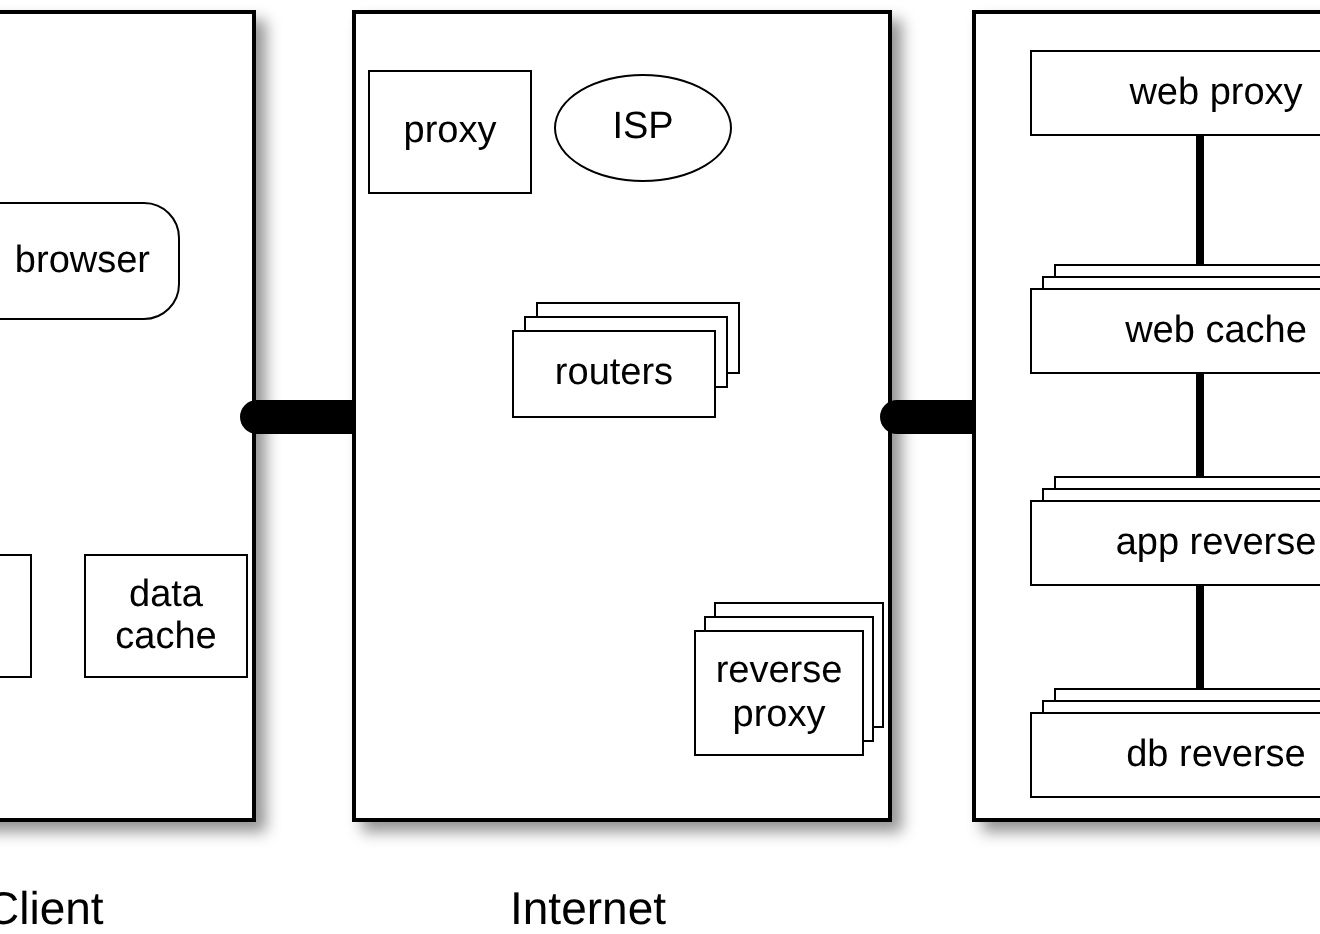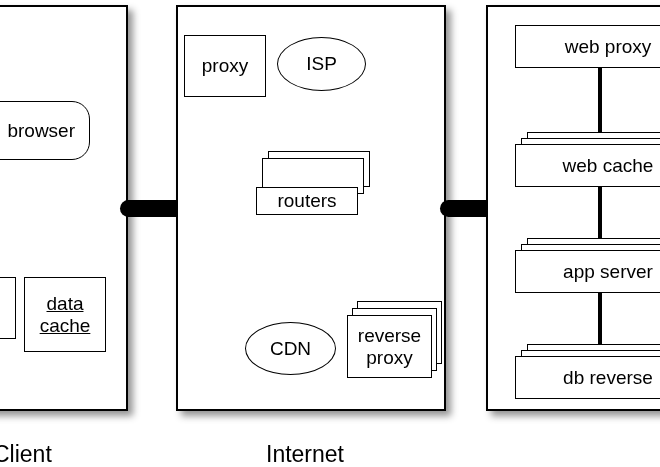--- a/index.html
+++ b/index.html
@@ -83,48 +83,45 @@
   </div>
 
   <div class="node rounded" style="left:-62px; top:101px; width:152px; height:59px; justify-content:flex-end; padding-right:14px;">
     <span class="node-text">browser</span>
   </div>
 
   <div class="node" style="left:-46px; top:277px; width:62px; height:62px;">
     <span class="node-text"></span>
   </div>
 
-  <div class="node" style="left:24px; top:277px; width:82px; height:75px;text-decoration:underline;">
+  <div class="node" style="left:42px; top:277px; width:82px; height:62px;">
     <span class="node-text">data
 cache</span>
   </div>
 
   <div class="connector" style="left:120px; top:200px; width:66px; height:17px;"></div>
 
   <div class="panel" style="left:176px; top:5px; width:270px; height:406px;">
   </div>
 
   <div class="node" style="left:184px; top:35px; width:82px; height:62px;">
     <span class="node-text">proxy</span>
   </div>
 
   <div class="node ellipse" style="left:277px; top:37px; width:89px; height:54px;">
     <span class="node-text">ISP</span>
   </div>
 
   <div class="stack-shadow" style="left:268px; top:151px; width:102px; height:36px;"></div>
   <div class="stack-shadow" style="left:262px; top:158px; width:102px; height:36px;"></div>
-  <div class="node" style="left:256px; top:165px; width:102px; height:28px;margin-top:22px;">
+  <div class="node" style="left:256px; top:165px; width:102px; height:44px;">
     <span class="node-text">routers</span>
   </div>
 
 
-  <div class="node ellipse" style="left:245px; top:322px; width:91px; height:53px;">
-    <span class="node-text">CDN</span>
-  </div>
 
   <div class="stack-shadow" style="left:357px; top:301px; width:85px; height:63px;"></div>
   <div class="stack-shadow" style="left:352px; top:308px; width:85px; height:63px;"></div>
   <div class="node" style="left:347px; top:315px; width:85px; height:63px;">
     <span class="node-text">reverse
 proxy</span>
   </div>
 
   <div class="connector" style="left:440px; top:200px; width:66px; height:17px;"></div>
 
@@ -141,25 +138,25 @@
 
   <div class="stack-shadow" style="left:527px; top:132px; width:186px; height:43px;"></div>
   <div class="stack-shadow" style="left:521px; top:138px; width:186px; height:43px;"></div>
   <div class="node" style="left:515px; top:144px; width:186px; height:43px;">
     <span class="node-text">web cache</span>
   </div>
 
   <div class="stack-shadow" style="left:527px; top:238px; width:186px; height:43px;"></div>
   <div class="stack-shadow" style="left:521px; top:244px; width:186px; height:43px;"></div>
   <div class="node" style="left:515px; top:250px; width:186px; height:43px;">
-    <span class="node-text">app server</span>
+    <span class="node-text">app reverse</span>
   </div>
 
   <div class="stack-shadow" style="left:527px; top:344px; width:186px; height:43px;"></div>
   <div class="stack-shadow" style="left:521px; top:350px; width:186px; height:43px;"></div>
   <div class="node" style="left:515px; top:356px; width:186px; height:43px;">
     <span class="node-text">db reverse</span>
   </div>
 
   <div class="panel-label" style="left:-7px; top:441px;">Client</div>
-  <div class="panel-label" style="left:266px; top:441px;text-align:right;">Internet</div>
+  <div class="panel-label" style="left:255px; top:441px;text-align:right;">Internet</div>
 
 </div>
 
 </body></html>

